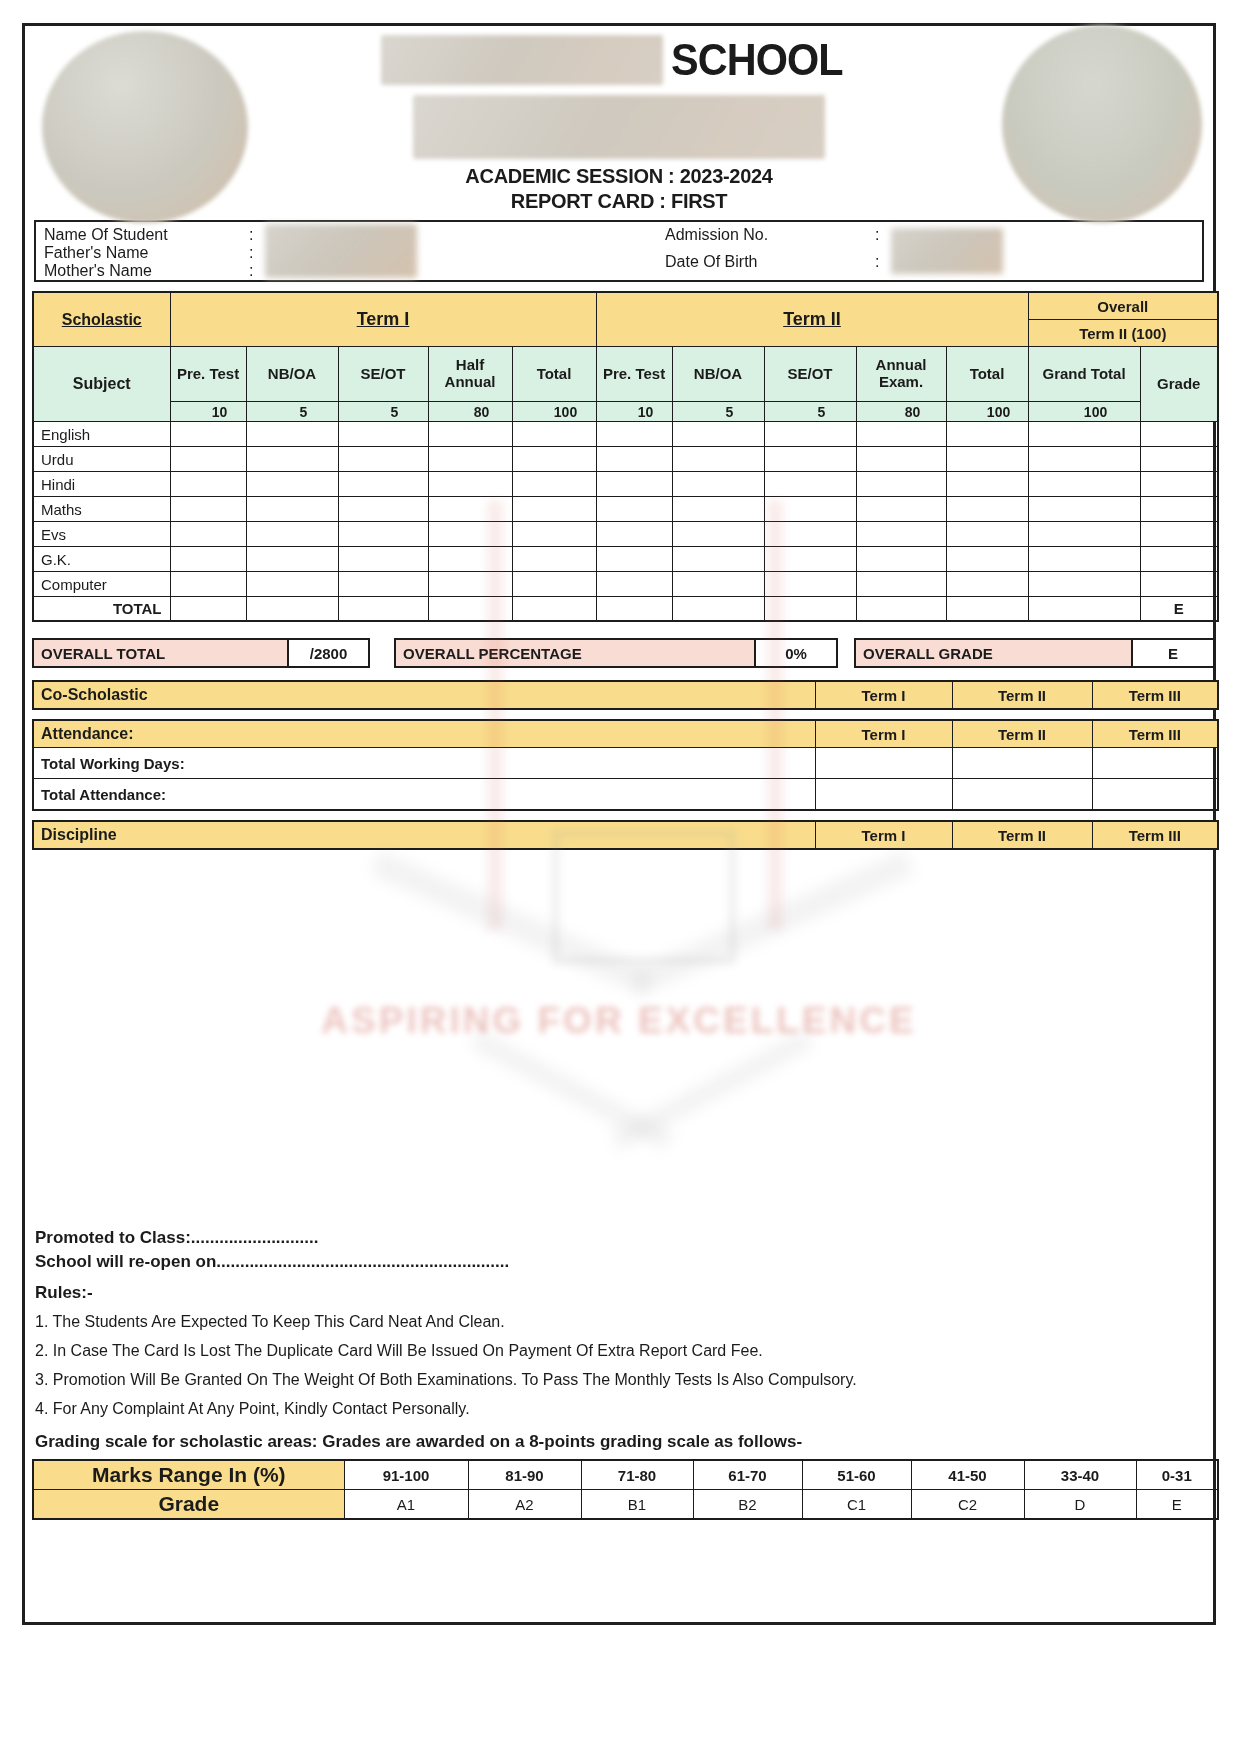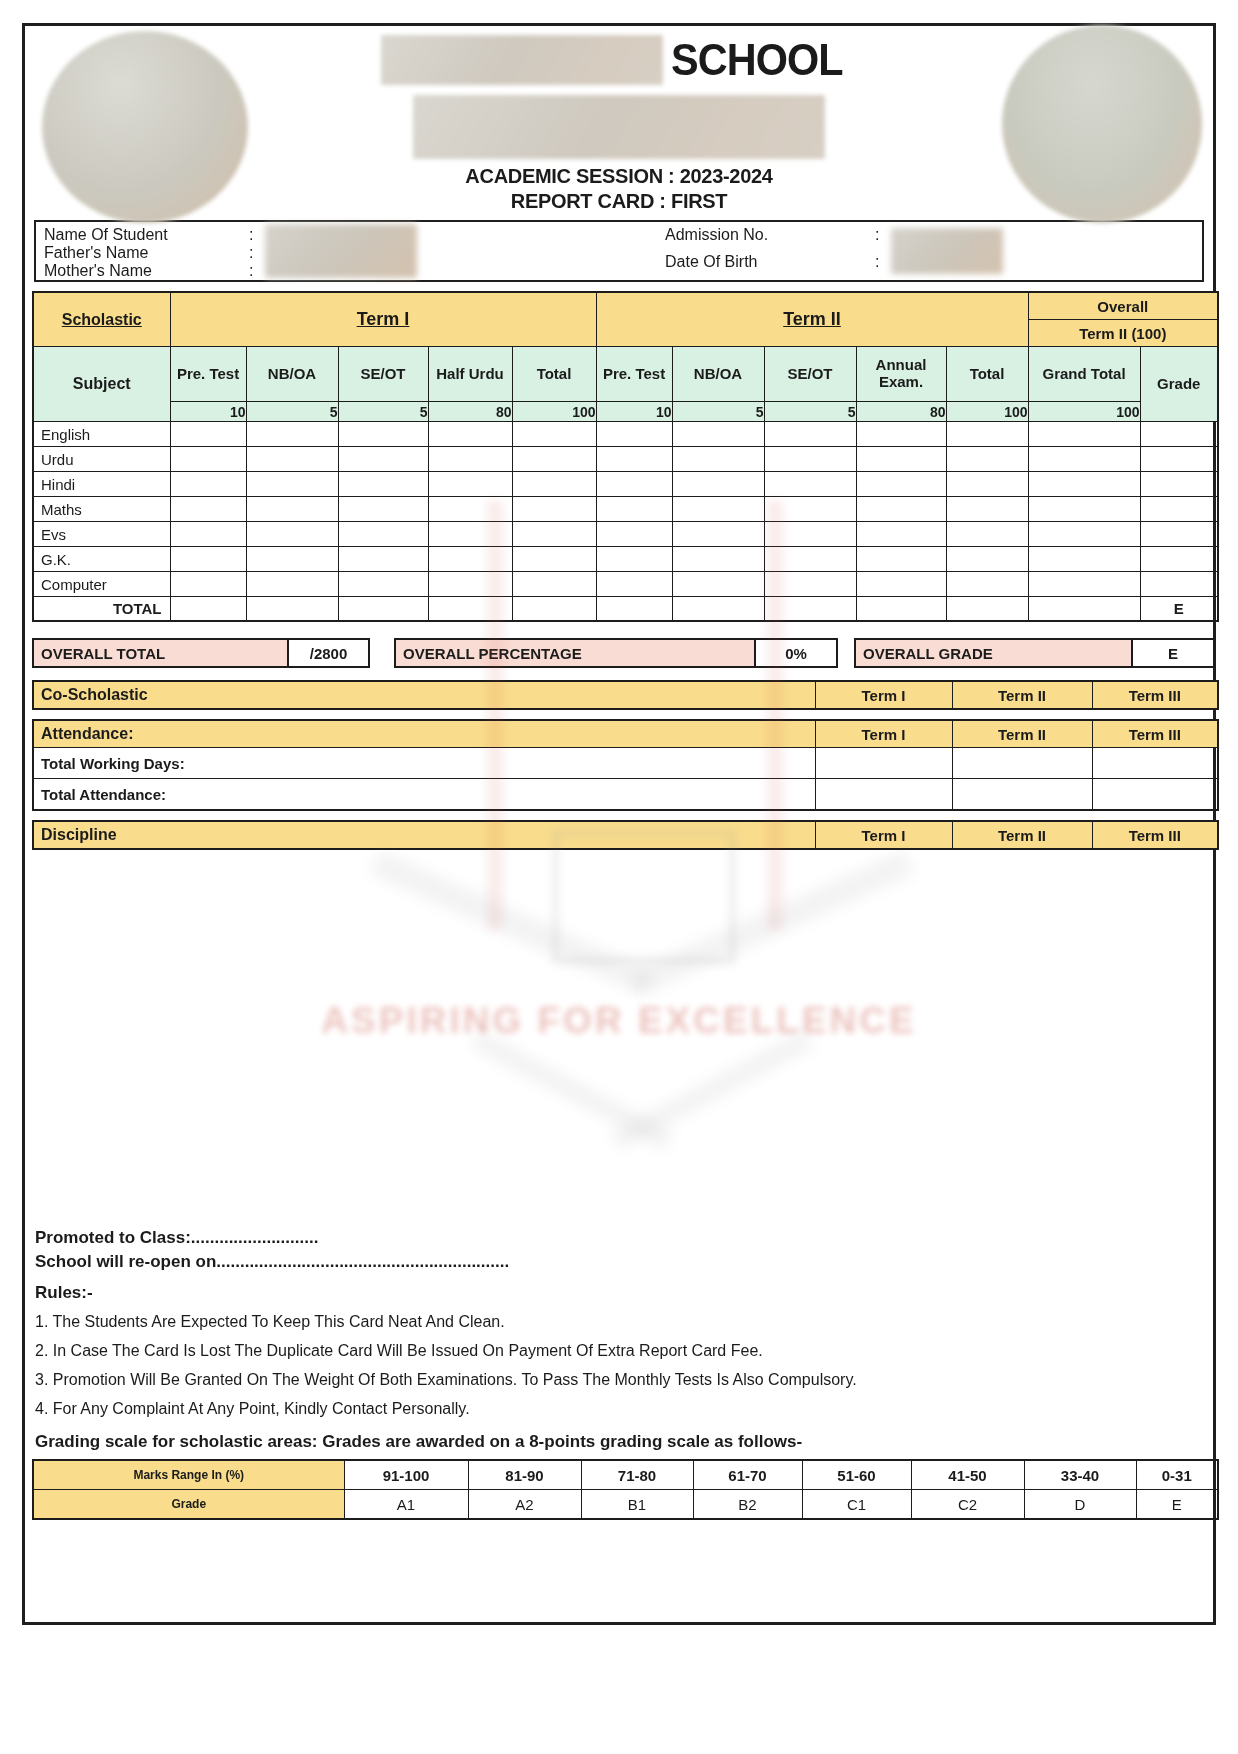--- a/index.html
+++ b/index.html
@@ -42,21 +42,21 @@
   
   table{border-collapse:collapse;table-layout:fixed;width:1185px;margin:0 auto;}
   td,th{border:1.6px solid #1c1c1c;padding:0;font-size:15px;overflow:hidden;}
   .sch-table{border:2.5px solid #1c1c1c;}
   .yellow{background:#f9dd8c;}
   .green{background:#d8f1e3;}
   .sch-table .band{font-size:18px;font-weight:700;height:52px;text-decoration:underline;}
   .sch-table .band-small{font-size:15px;font-weight:700;height:26px;}
   .sch-table th{font-weight:700;}
   .ghead{font-size:15px;line-height:1.12;height:50px;padding:2px;}
-  .marks-row td{font-weight:700;font-size:14px;text-align:right;height:19px;padding-left:23px;}
+  .marks-row td{font-weight:700;font-size:14px;text-align:center;height:19px;padding-left:23px;}
   .subj-row td{height:24px;}
   .subj-name{padding-left:7px !important;text-align:left;font-size:15px;}
   .total-row td{height:23px;}
   .total-lbl{text-align:right;font-weight:700;padding-right:8px !important;}
   .grade-val{text-align:center;font-weight:700;}
 
   
   .strip{display:flex;margin:16px auto 0 auto;width:1185px;height:30px;}
   .obox{display:flex;border:2px solid #1c1c1c;box-sizing:border-box;}
   .obox .olbl{background:#f9dcd3;display:flex;align-items:center;padding-left:7px;font-weight:700;font-size:15px;border-right:2px solid #1c1c1c;box-sizing:border-box;}
@@ -96,21 +96,21 @@
   .rem-r2 td{height:42px;}
   .rem-r3 td{height:25px;}
   .sig-lbl{text-align:center;font-weight:700;font-size:16px;}
 
   
   .rules-head{font-size:17px;font-weight:700;margin:9px 0 10px 3px;}
   .rule-item{font-size:16px;margin:0 0 11px 3px;}
   .grading-intro{font-size:17px;font-weight:700;margin:14px 0 7px 3px;}
   .grade-table{border:2.5px solid #1c1c1c;}
   .grade-table td{height:28px;text-align:center;}
-  .gt-lbl{background:#f9dd8c;font-weight:700;font-size:12px;}
+  .gt-lbl{background:#f9dd8c;font-weight:700;font-size:21px;}
   .gt-range{font-weight:700;font-size:15px;}
   .gt-grade{font-size:15px;}
 </style>
 </head>
 <body>
 
 <div class="sheet">
   <div class="card">
     <div class="content">
 
@@ -185,21 +185,21 @@
           <th class="yellow band-small" colspan="2">Overall</th>
         </tr>
         <tr>
           <th class="yellow band-small" colspan="2">Term II (100)</th>
         </tr>
         <tr>
           <th class="green ghead" rowspan="2" style="font-size:16px">Subject</th>
           <th class="green ghead">Pre. Test</th>
           <th class="green ghead">NB/OA</th>
           <th class="green ghead">SE/OT</th>
-          <th class="green ghead">Half Urdu</th>
+          <th class="green ghead">Half Annual</th>
           <th class="green ghead">Total</th>
           <th class="green ghead">Pre. Test</th>
           <th class="green ghead">NB/OA</th>
           <th class="green ghead">SE/OT</th>
           <th class="green ghead">Annual Exam.</th>
           <th class="green ghead">Total</th>
           <th class="green ghead">Grand Total</th>
           <th class="green ghead" rowspan="2">Grade</th>
         </tr>
         <tr class="marks-row">

